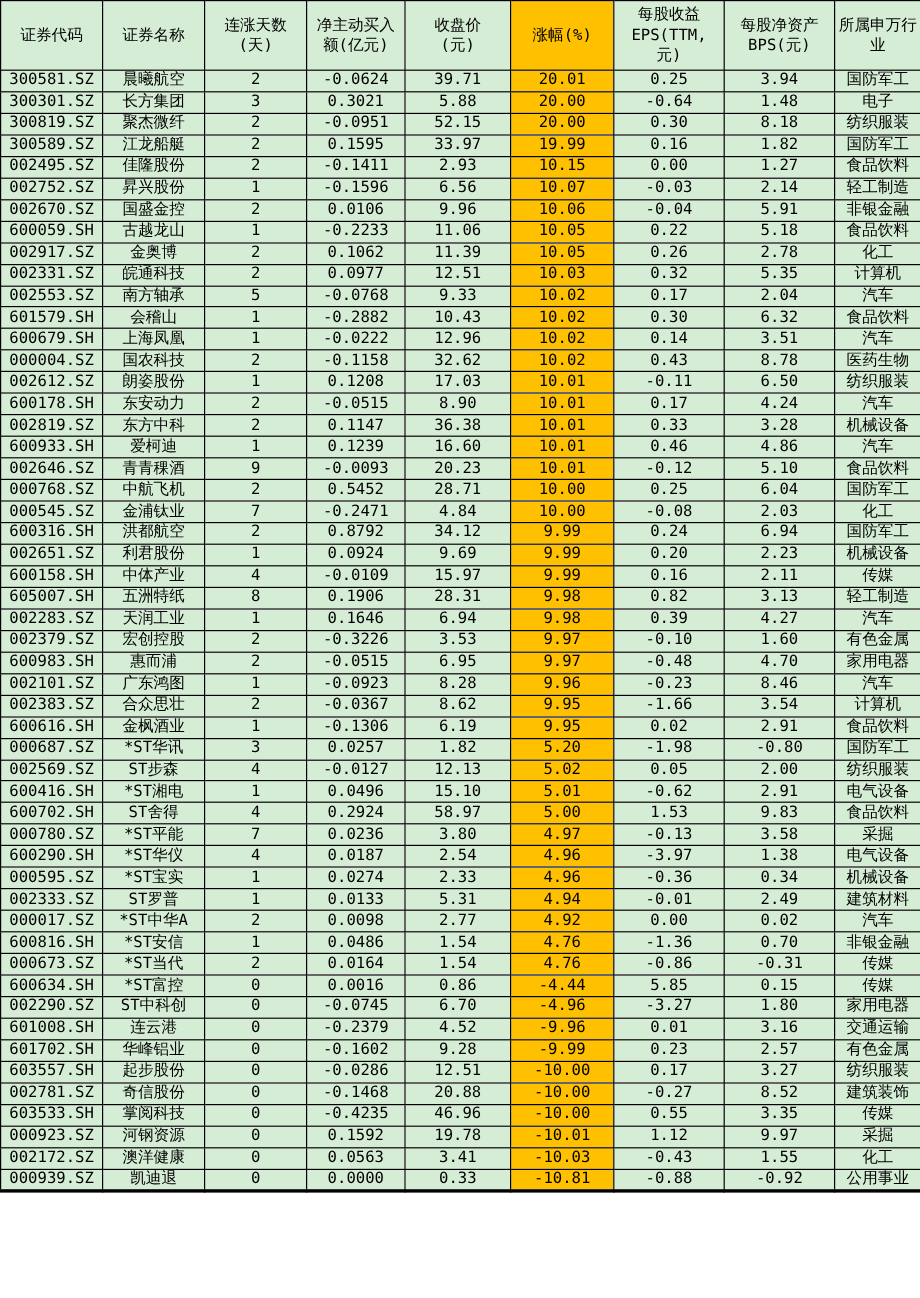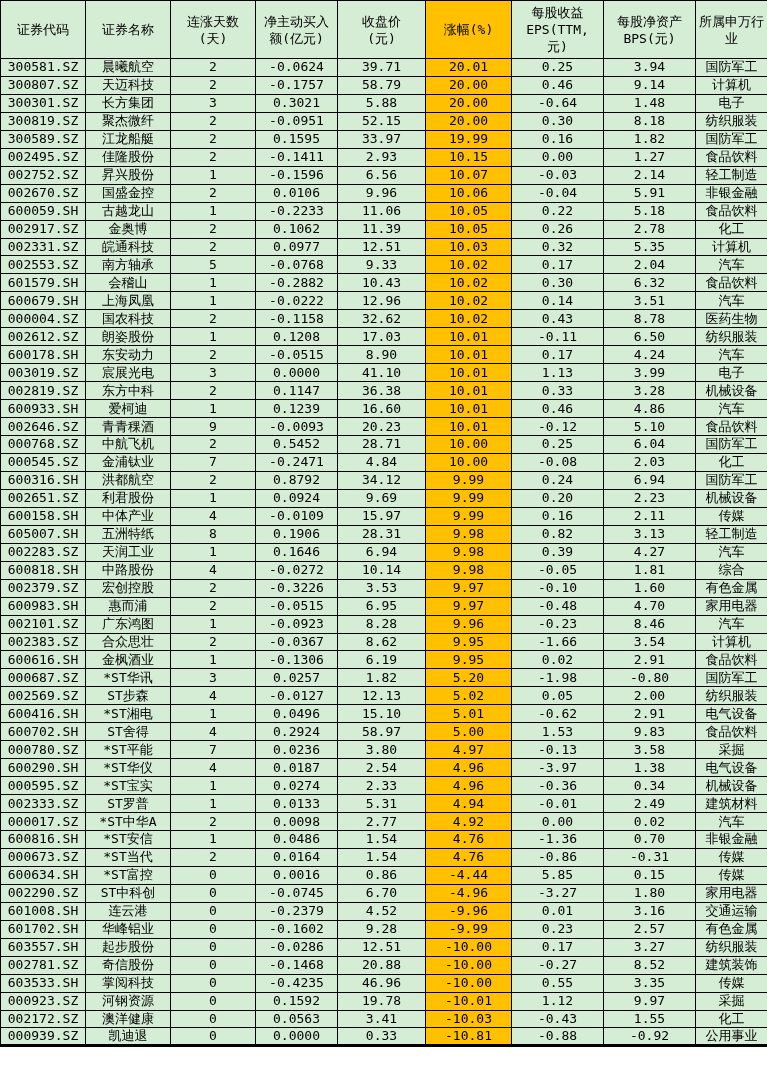--- a/index.html
+++ b/index.html
@@ -86,31 +86,20 @@
         <td>晨曦航空</td>
         <td>2</td>
         <td>-0.0624</td>
         <td>39.71</td>
         <td class="hl">20.01</td>
         <td>0.25</td>
         <td>3.94</td>
         <td>国防军工</td>
       </tr>
       <tr>
-        <td>300807.SZ</td>
-        <td>天迈科技</td>
-        <td>2</td>
-        <td>-0.1757</td>
-        <td>58.79</td>
-        <td class="hl">20.00</td>
-        <td>0.46</td>
-        <td>9.14</td>
-        <td>计算机</td>
-      </tr>
-      <tr>
         <td>300301.SZ</td>
         <td>长方集团</td>
         <td>3</td>
         <td>0.3021</td>
         <td>5.88</td>
         <td class="hl">20.00</td>
         <td>-0.64</td>
         <td>1.48</td>
         <td>电子</td>
       </tr>
@@ -262,31 +251,20 @@
         <td>东安动力</td>
         <td>2</td>
         <td>-0.0515</td>
         <td>8.90</td>
         <td class="hl">10.01</td>
         <td>0.17</td>
         <td>4.24</td>
         <td>汽车</td>
       </tr>
       <tr>
-        <td>003019.SZ</td>
-        <td>宸展光电</td>
-        <td>3</td>
-        <td>0.0000</td>
-        <td>41.10</td>
-        <td class="hl">10.01</td>
-        <td>1.13</td>
-        <td>3.99</td>
-        <td>电子</td>
-      </tr>
-      <tr>
         <td>002819.SZ</td>
         <td>东方中科</td>
         <td>2</td>
         <td>0.1147</td>
         <td>36.38</td>
         <td class="hl">10.01</td>
         <td>0.33</td>
         <td>3.28</td>
         <td>机械设备</td>
       </tr>
@@ -383,31 +361,20 @@
         <td>天润工业</td>
         <td>1</td>
         <td>0.1646</td>
         <td>6.94</td>
         <td class="hl">9.98</td>
         <td>0.39</td>
         <td>4.27</td>
         <td>汽车</td>
       </tr>
       <tr>
-        <td>600818.SH</td>
-        <td>中路股份</td>
-        <td>4</td>
-        <td>-0.0272</td>
-        <td>10.14</td>
-        <td class="hl">9.98</td>
-        <td>-0.05</td>
-        <td>1.81</td>
-        <td>综合</td>
-      </tr>
-      <tr>
         <td>002379.SZ</td>
         <td>宏创控股</td>
         <td>2</td>
         <td>-0.3226</td>
         <td>3.53</td>
         <td class="hl">9.97</td>
         <td>-0.10</td>
         <td>1.60</td>
         <td>有色金属</td>
       </tr>

